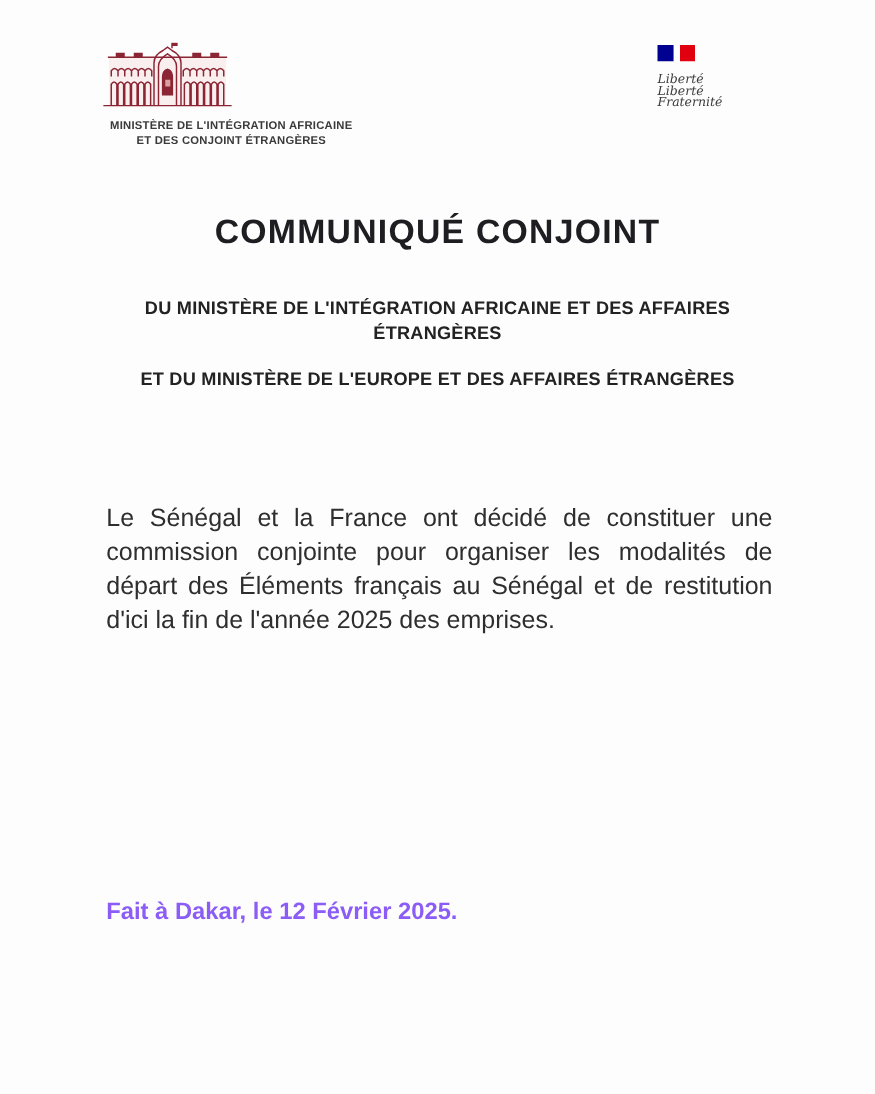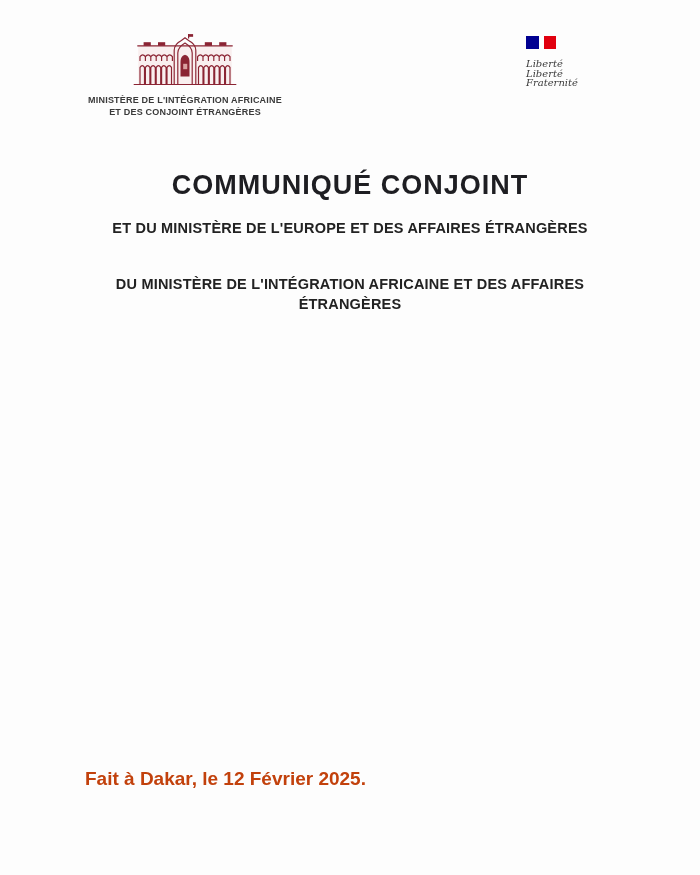--- a/index.html
+++ b/index.html
@@ -17,21 +17,21 @@
   }
   
   .header{
     display:flex;
     justify-content:space-between;
     align-items:flex-start;
     padding:34px 88px 0 80px;
   }
   .left-logo-block{
     width:210px;
-    display:flex;flex-direction:column;align-items:center;
+    display:flex;flex-direction:column;
   }
   .building-svg{width:108px;height:56px;display:block;}
   .left-caption{
     margin-top:5px;
     font-size:9px;font-weight:bold;letter-spacing:.2px;
     line-height:11.5px;text-align:center;color:#3a3a3a;
   }
   .right-logo-block{
     width:86px;
     display:flex;flex-direction:column;align-items:flex-start;
@@ -70,22 +70,22 @@
     margin:88px 82px 0 85px;
   }
   .body-text p{
     margin:0 0 20px 0;
     font-size:20px;line-height:27px;
     text-align:justify;color:#2e2e2e;
   }
   
   .dateline{
     position:absolute;
-    left:85px;top:768px;
-    font-size:19px;font-weight:bold;color:#c2410c;
+    left:85px;top:719px;
+    font-size:19px;font-weight:bold;color:#8b5cf6;
   }
 </style>
 </head>
 <body>
 
 <div class="page">
 
   <div class="header">
 
     <div class="left-logo-block">
@@ -141,21 +141,22 @@
         <span>Liberté</span><br>
         <span>Liberté</span><br>
         <span>Fraternité</span>
       </div>
     </div>
 
   </div>
 
   <h1 class="doc-title">COMMUNIQUÉ CONJOINT</h1>
 
+  <div class="subtitle">DU MINISTÈRE DE L'INTÉGRATION AFRICAINE ET DES AFFAIRES ÉTRANGÈRES</div>
   <div class="subtitle second">ET DU MINISTÈRE DE L'EUROPE ET DES AFFAIRES ÉTRANGÈRES</div>
-  <div class="subtitle">DU MINISTÈRE DE L'INTÉGRATION AFRICAINE ET DES AFFAIRES ÉTRANGÈRES</div>
 
   <div class="body-text">
+    <p>Le Sénégal et la France ont décidé de constituer une commission conjointe pour organiser les modalités de départ des Éléments français au Sénégal et de restitution d'ici la fin de l'année 2025 des emprises.</p>
   </div>
 
   <div class="dateline">Fait à Dakar, le 12 Février 2025.</div>
 
 </div>
 
 </body></html>

